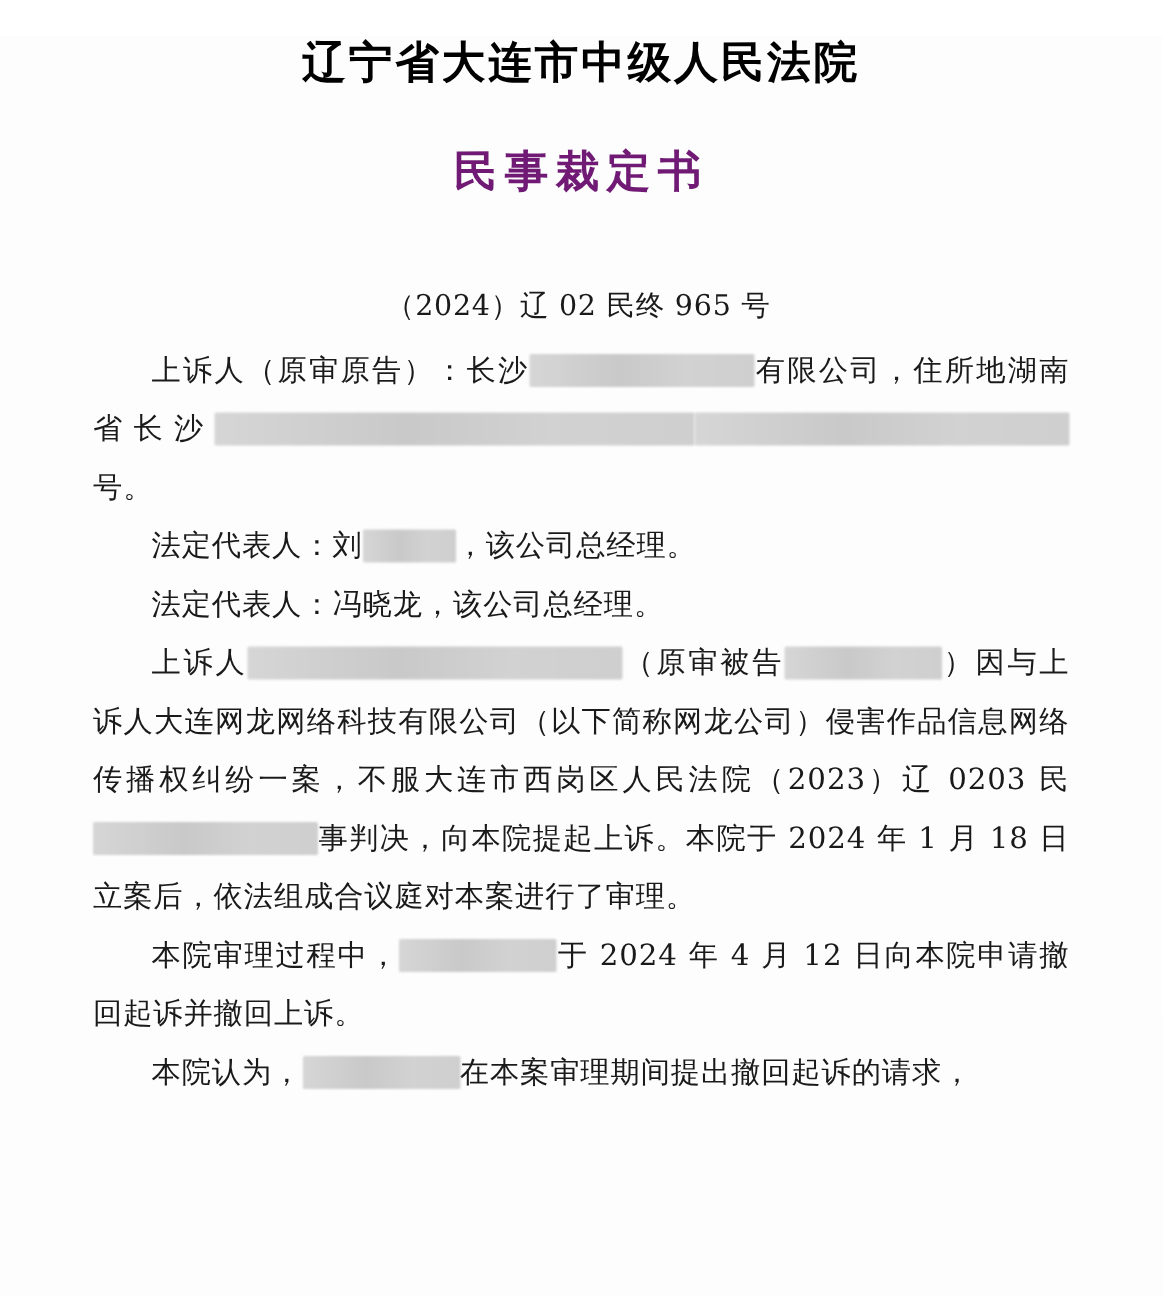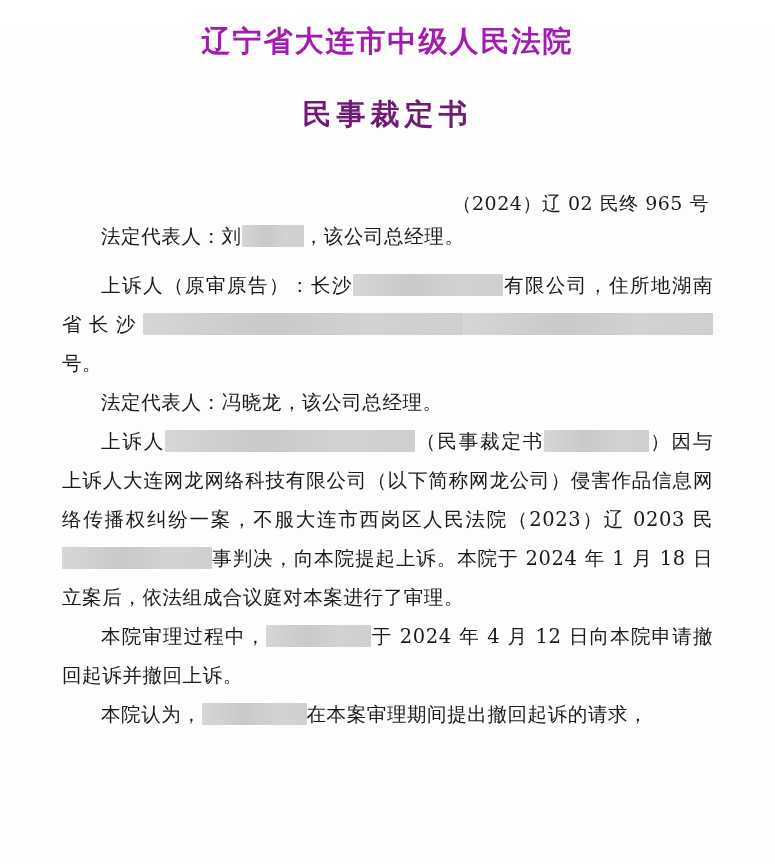--- a/index.html
+++ b/index.html
@@ -23,32 +23,32 @@
     box-sizing: border-box;
     padding: 0 62px;
   }
   .court-title {
     text-align: center;
     font-size: 29px;
     font-weight: bold;
     letter-spacing: 2px;
     margin-top: 24px;
     line-height: 1.2;
-    color: #a21caf;
+    color: #000000;
   }
   .doc-title {
     text-align: center;
     font-size: 29px;
     font-weight: bold;
     letter-spacing: 5px;
     margin-top: 36px;
     color: #701a75;
   }
   .case-number {
-    text-align: right;
+    text-align: center;
     font-size: 19px;
     margin-top: 56px;
     letter-spacing: 0.5px;
     padding-right: 4px;
   }
   .para {
     font-size: 19.5px;
     line-height: 39px;
     text-align: justify;
     letter-spacing: 0.6px;
@@ -79,21 +79,21 @@
 
 <div class="page">
 
   <div class="court-title">辽宁省大连市中级人民法院</div>
 
   <div class="doc-title">民事裁定书</div>
 
   <div class="case-number">（2024）辽 02 民终 965 号</div>
 
   <div id="body-paragraphs">
+      <div class="para first-block"><span>上诉人（原审原告）：长沙</span><span class="redact r-lg"></span><span>有限公司，住所地湖南省长沙</span><span class="redact r-full"></span><span class="redact r-xxl"></span><span>号。</span></div>
       <div class="para"><span>法定代表人：刘</span><span class="redact r-sm"></span><span>，该公司总经理。</span></div>
-      <div class="para first-block"><span>上诉人（原审原告）：长沙</span><span class="redact r-lg"></span><span>有限公司，住所地湖南省长沙</span><span class="redact r-full"></span><span class="redact r-xxl"></span><span>号。</span></div>
       <div class="para"><span>法定代表人：冯晓龙，该公司总经理。</span></div>
-      <div class="para"><span>上诉人</span><span class="redact r-xxl"></span><span>（民事裁定书</span><span class="redact r-md"></span><span>）因与上诉人大连网龙网络科技有限公司（以下简称网龙公司）侵害作品信息网络传播权纠纷一案，不服大连市西岗区人民法院（2023）辽 0203 民</span><span class="redact r-lg"></span><span>事判决，向本院提起上诉。本院于 2024 年 1 月 18 日立案后，依法组成合议庭对本案进行了审理。</span></div>
+      <div class="para"><span>上诉人</span><span class="redact r-xxl"></span><span>（原审被告</span><span class="redact r-md"></span><span>）因与上诉人大连网龙网络科技有限公司（以下简称网龙公司）侵害作品信息网络传播权纠纷一案，不服大连市西岗区人民法院（2023）辽 0203 民</span><span class="redact r-lg"></span><span>事判决，向本院提起上诉。本院于 2024 年 1 月 18 日立案后，依法组成合议庭对本案进行了审理。</span></div>
       <div class="para"><span>本院审理过程中，</span><span class="redact r-md"></span><span>于 2024 年 4 月 12 日向本院申请撤回起诉并撤回上诉。</span></div>
       <div class="para"><span>本院认为，</span><span class="redact r-md"></span><span>在本案审理期间提出撤回起诉的请求，</span></div>
     </div>
 
 </div>
 
 </body></html>

